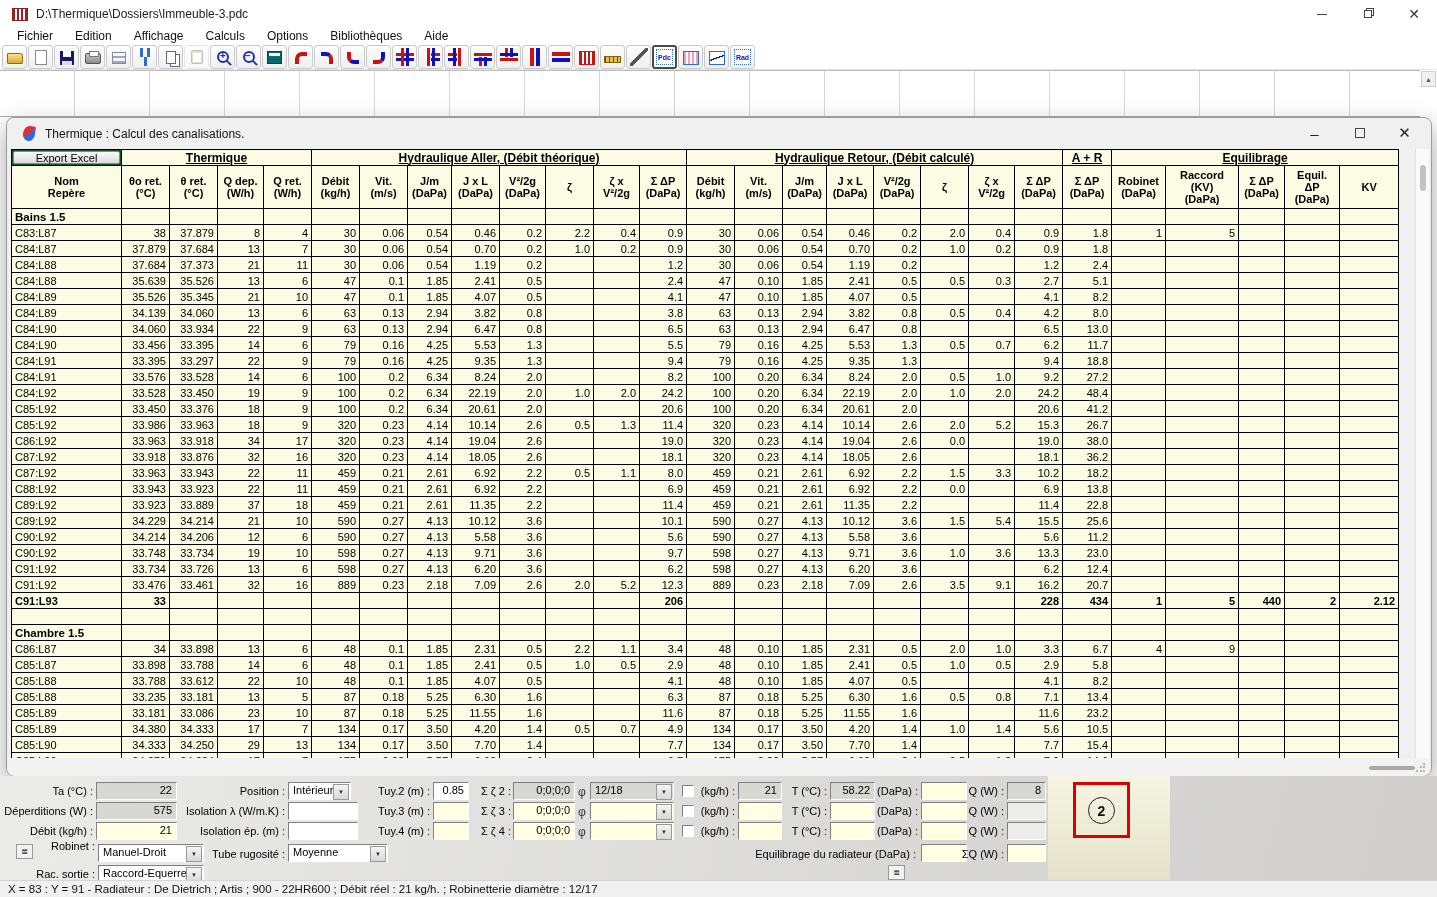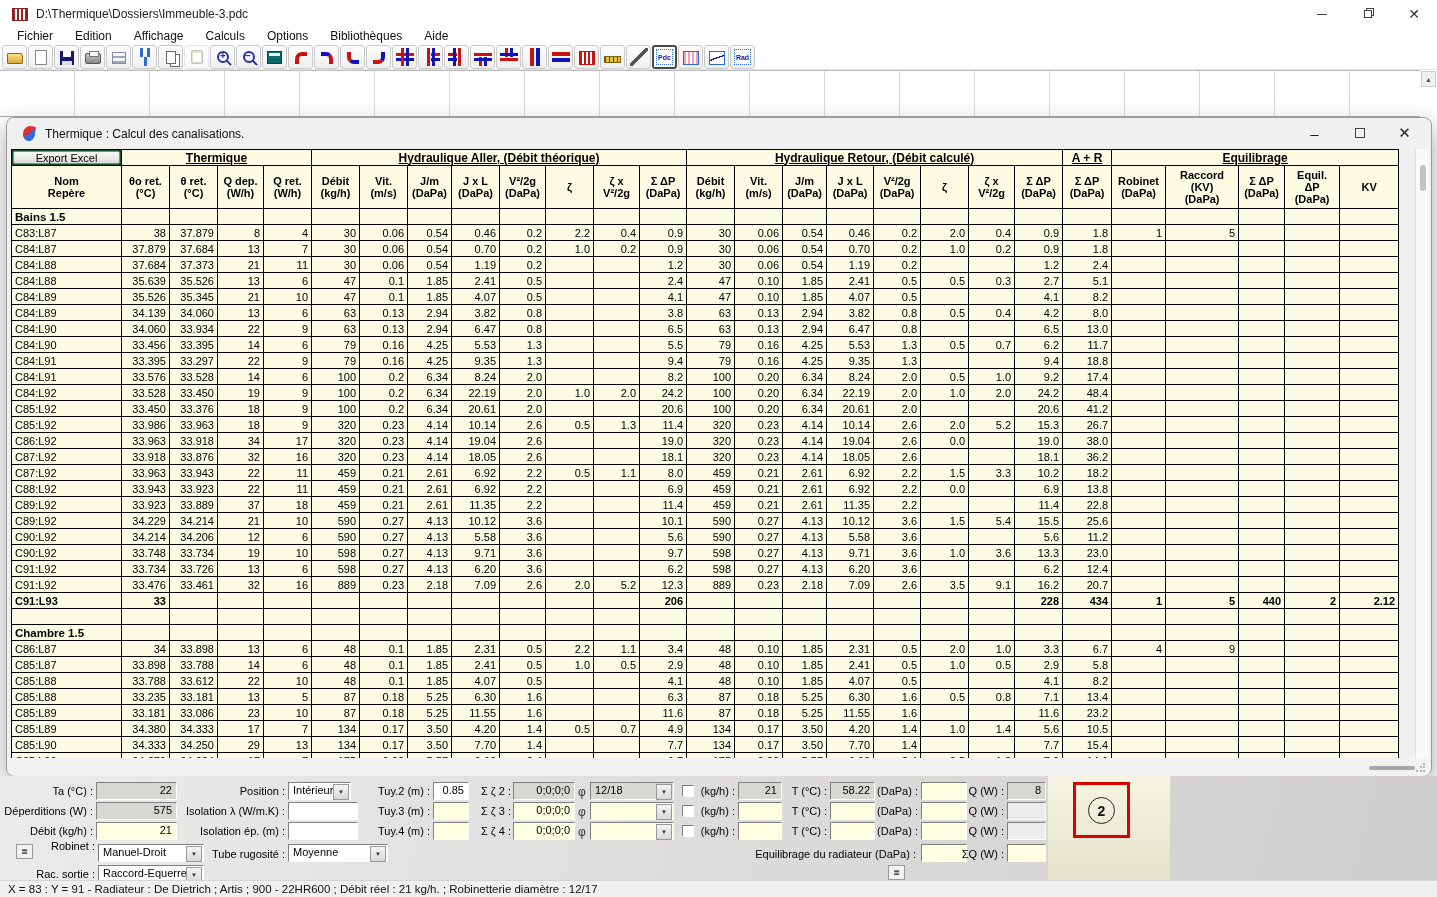--- a/index.html
+++ b/index.html
@@ -655,21 +655,21 @@
             <td></td>
             <td>8.2</td>
             <td>100</td>
             <td>0.20</td>
             <td>6.34</td>
             <td>8.24</td>
             <td>2.0</td>
             <td>0.5</td>
             <td>1.0</td>
             <td>9.2</td>
-            <td>17.4</td>
+            <td>27.2</td>
             <td></td>
             <td></td>
             <td></td>
             <td></td>
             <td></td>
           </tr>
           <tr>
             <td>C84:L92</td>
             <td>33.528</td>
             <td>33.450</td>

